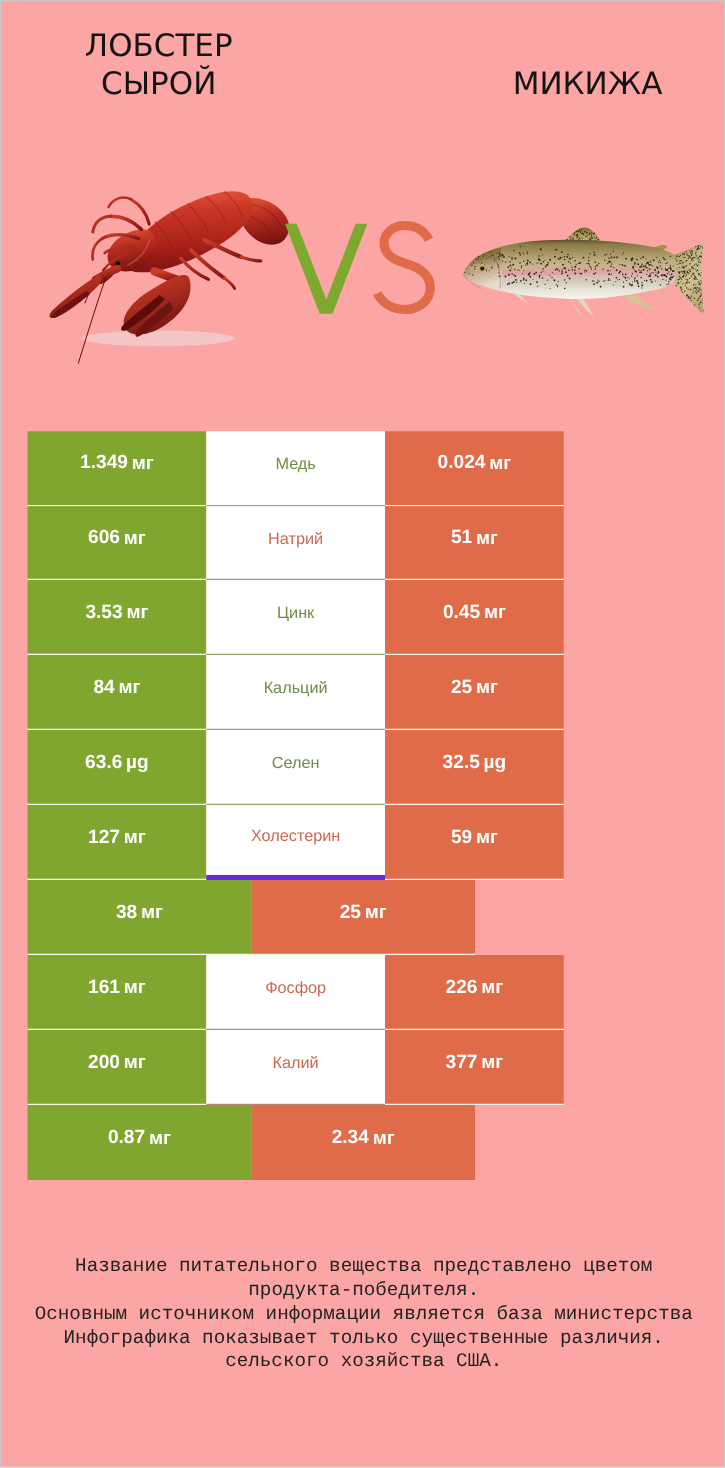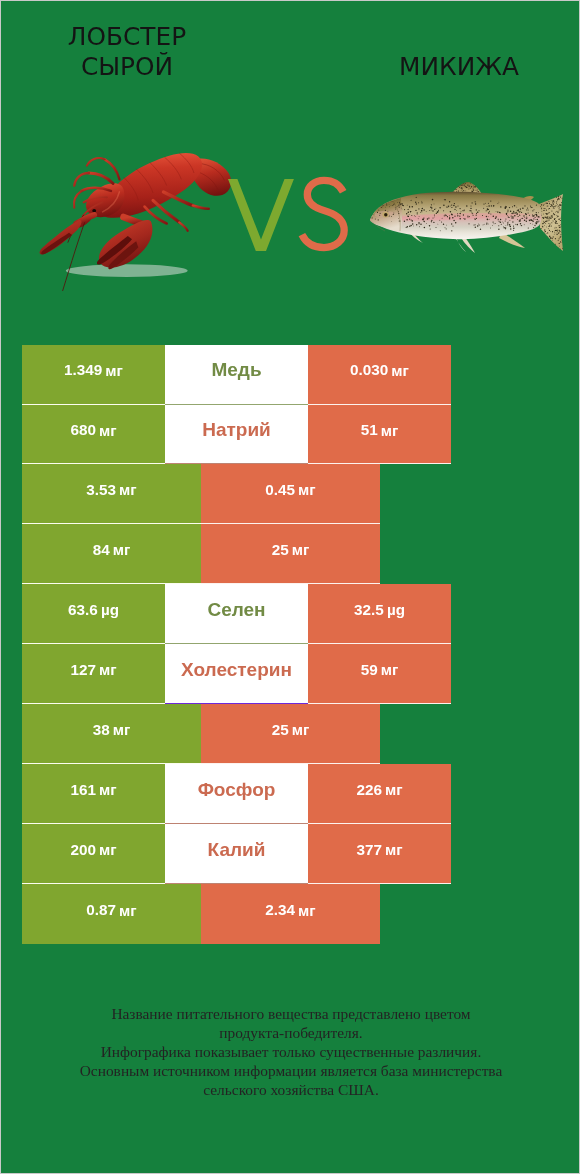--- a/index.html
+++ b/index.html
@@ -1,38 +1,38 @@
 <!DOCTYPE html>
 <html><head>
 <meta charset="utf-8">
 <style>
   html,body{margin:0;padding:0;background:#fff;}
   body{width:580px;height:1174px;font-family:"Liberation Sans",sans-serif;-webkit-font-smoothing:antialiased;}
-  .page{position:relative;width:580px;height:1174px;box-sizing:border-box;border:1px solid #c9c9c9;background:#15803d;overflow:hidden;}
+  .page{position:relative;width:580px;height:1174px;box-sizing:border-box;border:1px solid #c9c9c9;background:#fca5a5;overflow:hidden;}
 
   .title{position:absolute;text-align:center;font-family:"DejaVu Sans",sans-serif;font-size:24.8px;line-height:30px;color:#141414;font-weight:400;}
   .title.left{left:45px;top:21px;width:162px;}
-  .title.right{left:373px;top:51px;width:170px;}
+  .title.right{left:384px;top:51px;width:170px;}
 
   .hero{position:absolute;left:0;top:0;width:580px;height:330px;}
   .lobster{position:absolute;left:26px;top:128px;width:210px;height:172px;}
   .fish{position:absolute;left:366px;top:178px;width:200px;height:78px;}
   .vs{position:absolute;left:227px;top:178.2px;width:119px;height:72px;overflow:visible;}
 
   .table{position:absolute;left:21px;top:343.6px;width:429px;}
   .row{display:flex;height:59.95px;}
   .cell{width:179px;display:flex;align-items:center;justify-content:center;box-sizing:border-box;padding-bottom:8px;}
   .cell.num{color:#fff;font-size:15.3px;font-weight:700;}
   .cell.num .u{font-size:15.2px;font-weight:700;margin-left:3px;}
   .cell.green{background:#80A62F;border-bottom:1px solid #FBFDEF;}
   .cell.orange{background:#E06B49;border-bottom:1px solid #FDF2EE;}
   .row:last-child .cell.green,.row:last-child .cell.orange{border-bottom:none;}
-  .cell.name{background:#fff;font-size:19px;font-weight:700;}
-
-  .note{position:absolute;left:0;top:1003px;width:580px;text-align:center;font-family:Liberation Serif, serif;font-size:15.4px;line-height:19px;color:#232323;}
+  .cell.name{background:#fff;font-size:13px;font-weight:400;}
+
+  .note{position:absolute;left:0;top:1003px;width:580px;text-align:center;font-family:Liberation Mono, monospace;font-size:15.4px;line-height:19px;color:#232323;}
 </style>
 </head>
 <body>
 
 <div class="page">
 
   <div class="title left">ЛОБСТЕР СЫРОЙ</div>
   <div class="title right">МИКИЖА</div>
 
   <div class="hero">
@@ -1237,51 +1237,57 @@
   <div class="table" id="table">
       <div class="row">
         <div class="cell num green">
           <span>1.349</span>
           <span class="u">мг</span>
         </div>
         <div class="cell name" style="color:#728B45;border-bottom:1px solid #93A66F">
           <span>Медь</span>
         </div>
         <div class="cell num orange">
-          <span>0.030</span>
+          <span>0.024</span>
           <span class="u">мг</span>
         </div>
       </div>
       <div class="row">
         <div class="cell num green">
-          <span>680</span>
+          <span>606</span>
           <span class="u">мг</span>
         </div>
         <div class="cell name" style="color:#CB6A50;border-bottom:1px solid #BE8473">
           <span>Натрий</span>
         </div>
         <div class="cell num orange">
           <span>51</span>
           <span class="u">мг</span>
         </div>
       </div>
       <div class="row">
         <div class="cell num green">
           <span>3.53</span>
           <span class="u">мг</span>
         </div>
+        <div class="cell name" style="color:#728B45;border-bottom:1px solid #93A66F">
+          <span>Цинк</span>
+        </div>
         <div class="cell num orange">
           <span>0.45</span>
           <span class="u">мг</span>
         </div>
       </div>
       <div class="row">
         <div class="cell num green">
           <span>84</span>
           <span class="u">мг</span>
+        </div>
+        <div class="cell name" style="color:#728B45;border-bottom:1px solid #93A66F">
+          <span>Кальций</span>
         </div>
         <div class="cell num orange">
           <span>25</span>
           <span class="u">мг</span>
         </div>
       </div>
       <div class="row">
         <div class="cell num green">
           <span>63.6</span>
           <span class="u">µg</span>
@@ -1292,21 +1298,21 @@
         <div class="cell num orange">
           <span>32.5</span>
           <span class="u">µg</span>
         </div>
       </div>
       <div class="row">
         <div class="cell num green">
           <span>127</span>
           <span class="u">мг</span>
         </div>
-        <div class="cell name" style="color:#CB6A50;border-bottom:1px solid #6d28d9">
+        <div class="cell name" style="color:#CB6A50;border-bottom:4px solid #6d28d9">
           <span>Холестерин</span>
         </div>
         <div class="cell num orange">
           <span>59</span>
           <span class="u">мг</span>
         </div>
       </div>
       <div class="row">
         <div class="cell num green">
           <span>38</span>
@@ -1350,17 +1356,17 @@
         </div>
         <div class="cell num orange">
           <span>2.34</span>
           <span class="u">мг</span>
         </div>
       </div>
     </div>
   <div class="note" id="note">
       <div>Название питательного вещества представлено цветом</div>
       <div>продукта-победителя.</div>
+      <div>Основным источником информации является база министерства</div>
       <div>Инфографика показывает только существенные различия.</div>
-      <div>Основным источником информации является база министерства</div>
       <div>сельского хозяйства США.</div>
     </div>
 </div>
 
 </body></html>

